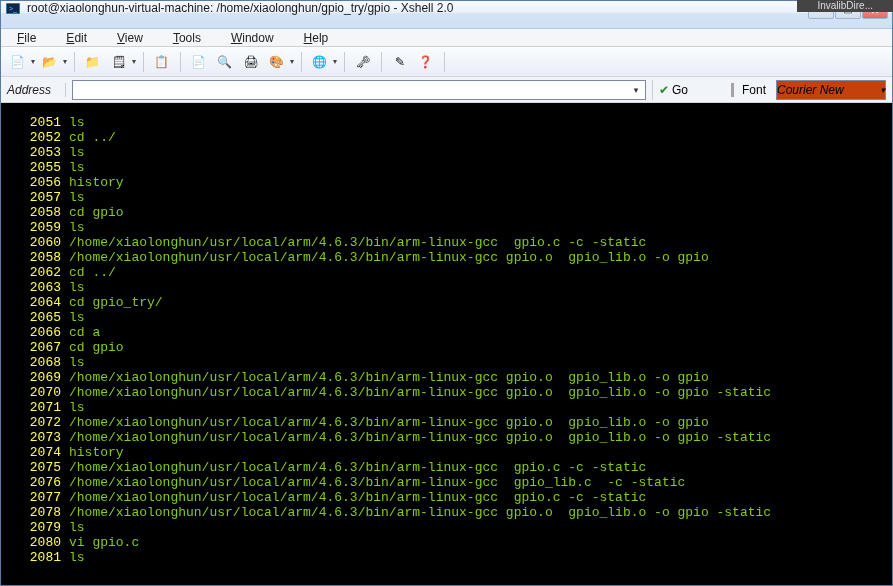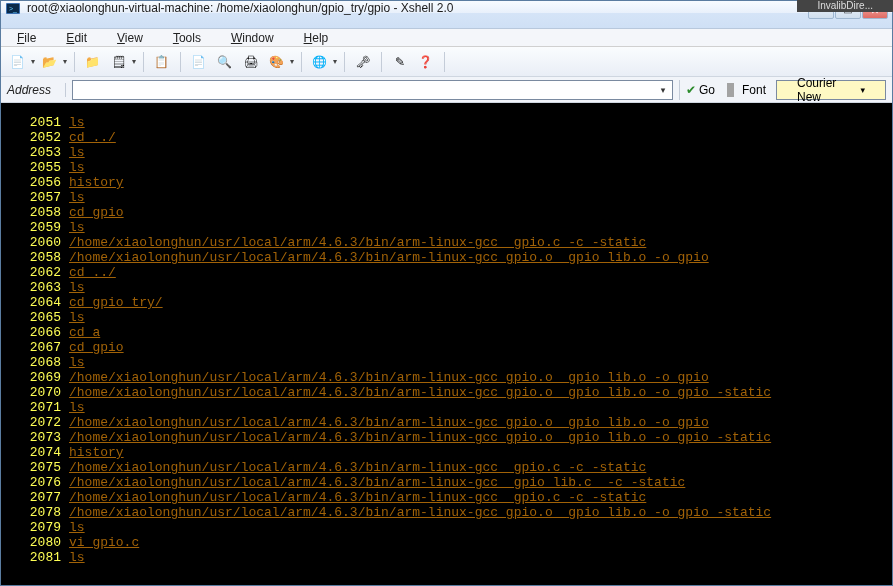--- a/index.html
+++ b/index.html
@@ -98,44 +98,45 @@
   background: #fff;
   display:flex; align-items:center; justify-content:flex-end;
   padding: 0 2px;
 }
 .addr-dd { width:14px; height:18px; display:flex; align-items:center; justify-content:center; font-size:9px; color:#333;}
 .go-btn {
   height: 20px; padding: 0 6px;
   display: flex; align-items: center; gap: 3px;
   border-left: 1px solid #c4ccd8;
 }
-.font-label { padding: 0 4px 0 8px; border-left:7px solid #a3a3a3; }
+.font-label { padding: 0 4px 0 8px; border-left:3px solid #a3a3a3;margin-left:31px; }
 .font-select {
   height: 20px; width: 110px;
   border: 1px solid #7a8aa0;
-  background: #fef9c3;
+  background: #c2410c;
   display: flex; align-items: center; justify-content: space-between;
-  padding: 0 20px;
+  padding: 0 0;
+  font-style: italic;
 }
 
 .terminal {
   flex: 1;
   background: #000;
   overflow: hidden;
   padding: 12px;
 }
 .term-line {
   display: flex;
   font-family: "Courier New", monospace;
   font-size: 13px;
   line-height: 15px;
   white-space: pre;
 }
 .ln { color: #ffff55; width: 56px; text-align: right; padding-right: 8px; }
-.cmd { color: #a16207; text-decoration: underline; }
+.cmd { color: #84cc16; }
 
 .top-tag {
   position: absolute;
   top: -1px; right: 0;
   background: #444; color: #ddd;
   font-size: 10px;
   padding: 1px 20px;
   font-family: Tahoma, sans-serif;
 }
 </style>

